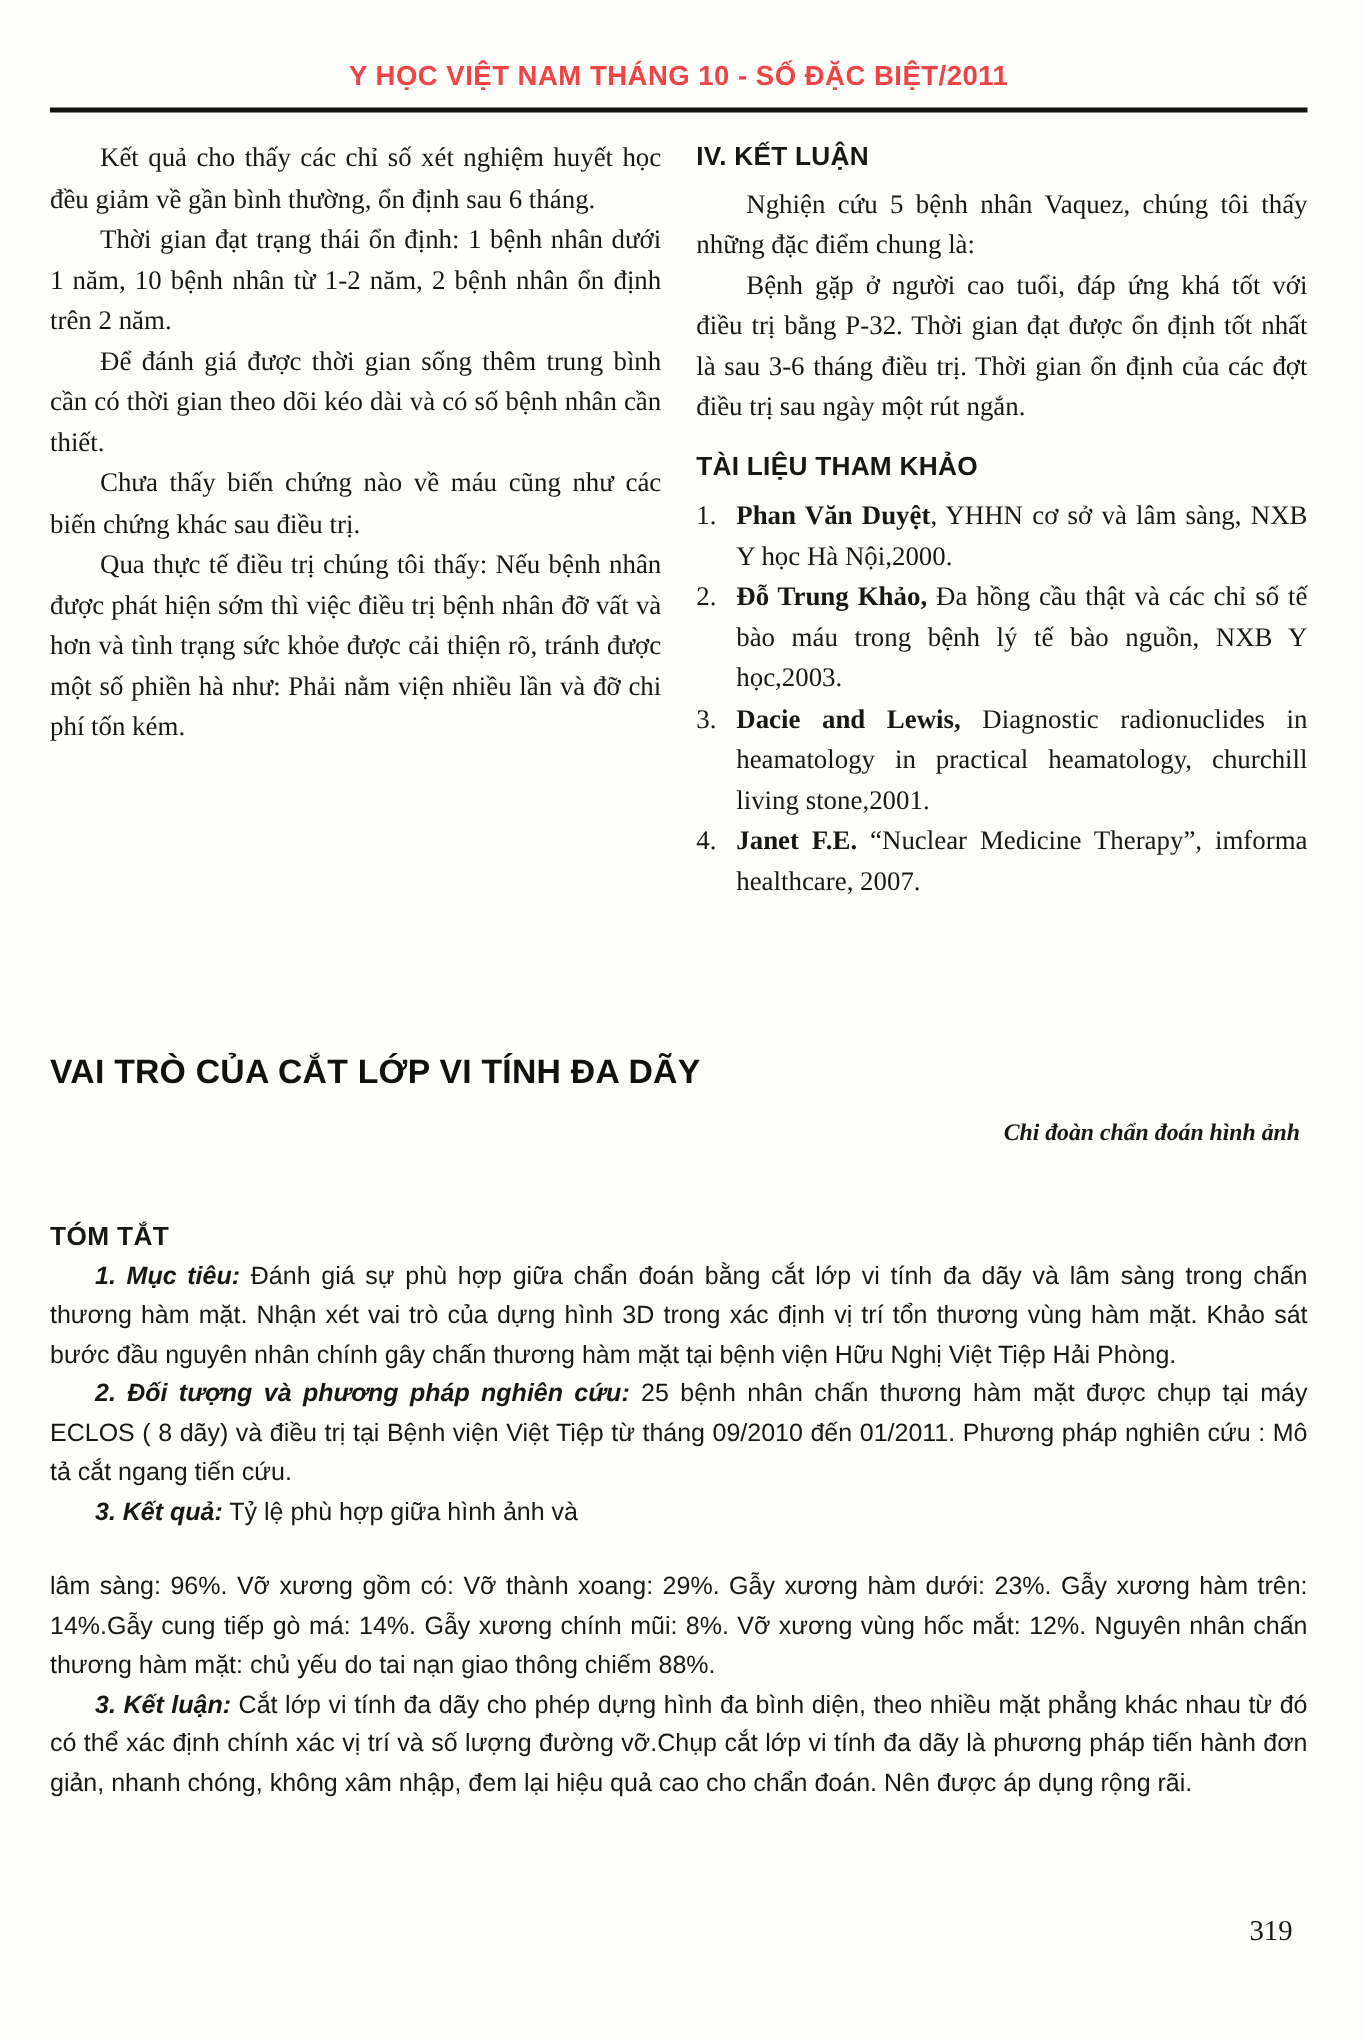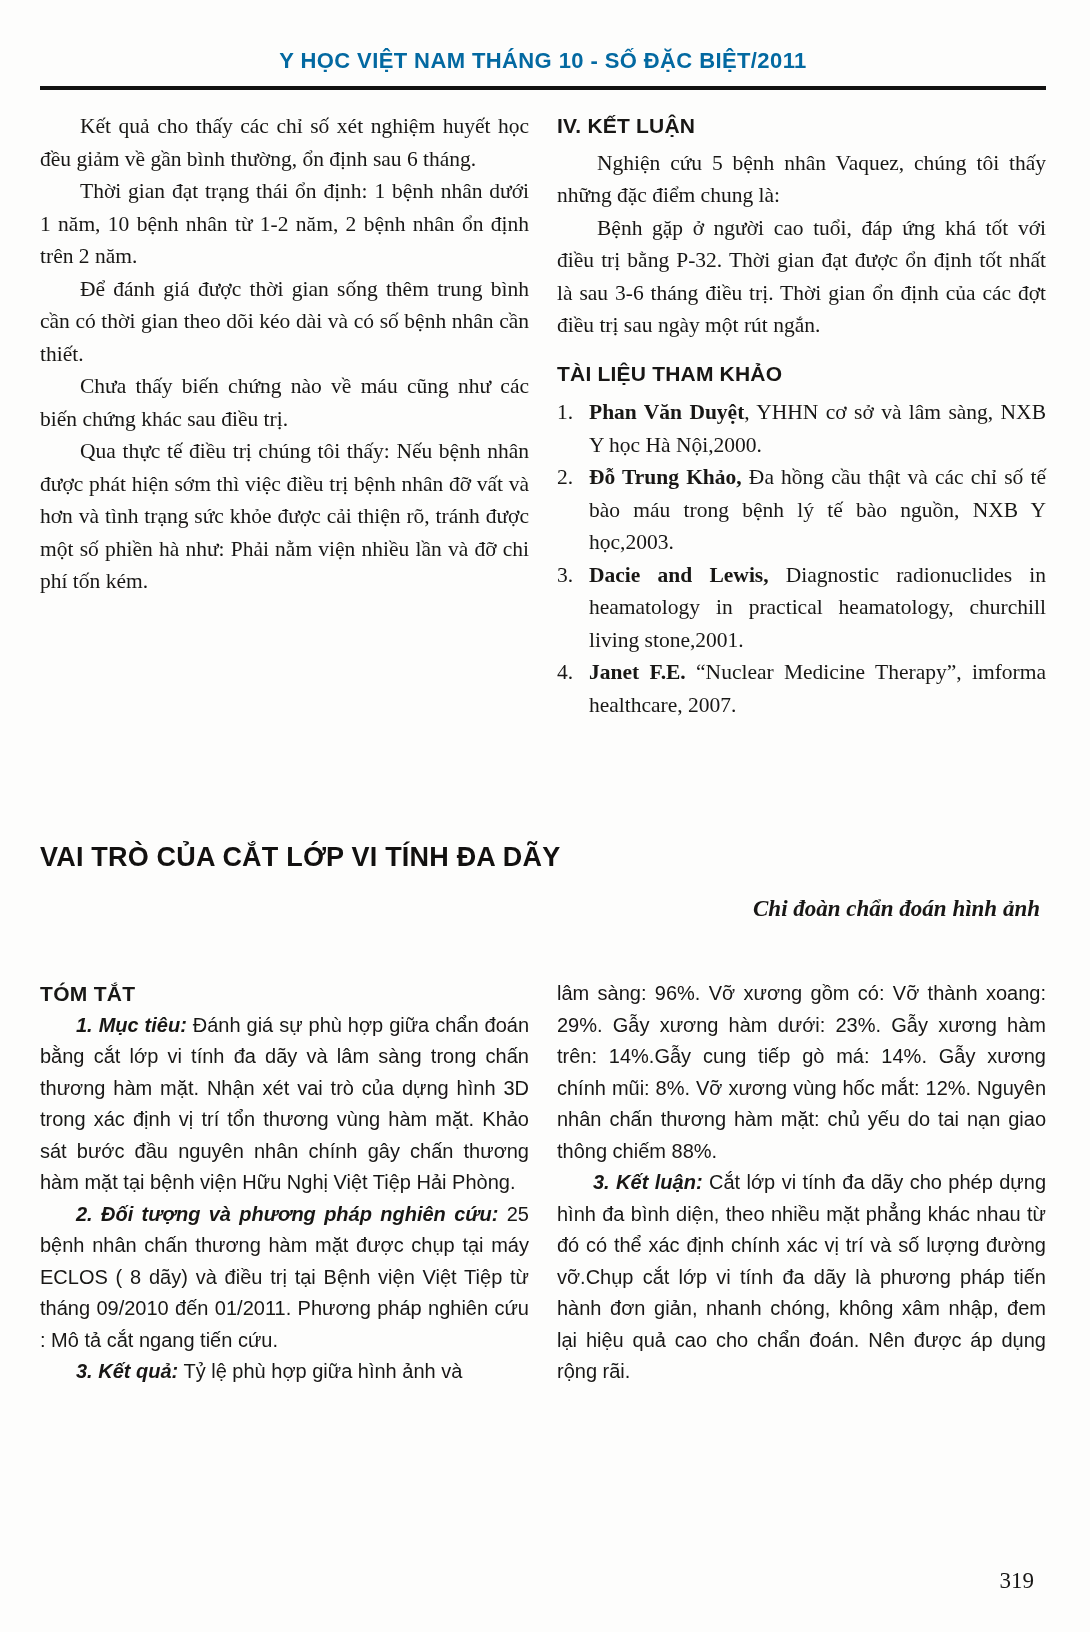--- a/index.html
+++ b/index.html
@@ -13,21 +13,21 @@
     overflow: hidden;
   }
   .page { padding: 48px 44px 0 40px; }
 
   .journal-header {
     font-family: "Liberation Sans", sans-serif;
     font-weight: 700;
     font-size: 22px;
     letter-spacing: 0.4px;
     text-align: center;
-    color: #0369a1;
+    color: #ef4444;
   }
   .header-rule {
     border: 0;
     border-top: 4px solid #131211;
     margin: 12px 0 20px 0;
   }
 
   .cols { display: flex; gap: 28px; }
   .col { flex: 1 1 0; min-width: 0; }
 
@@ -60,44 +60,44 @@
     line-height: 49px;
     letter-spacing: 0.2px;
     color: #121110;
   }
   .a2-author {
     margin-top: 14px;
     text-align: right;
     font-family: "Liberation Serif", serif;
     font-style: italic;
     font-weight: 700;
-    font-size: 23px;
+    font-size: 19px;
     padding-right: 6px;
   }
 
-  .abstract { margin-top: 56px; }
+  .abstract { margin-top: 56px; flex-direction: column; }
   .sans {
     font-family: "Liberation Sans", sans-serif;
     font-size: 20px;
     line-height: 31.5px;
   }
   .abstract-heading {
     font-family: "Liberation Sans", sans-serif;
     font-size: 21px;
     font-weight: 700;
     margin: 0;
     letter-spacing: 0.3px;
   }
   .apara { margin: 0; text-indent: 36px; text-align: justify; }
   .apara.noindent { text-indent: 0; }
   .lbl { font-weight: 700; font-style: italic; }
 
   .page-number {
     position: absolute;
-    top: 1568px;
+    top: 1532px;
     right: 56px;
     font-family: "Liberation Serif", serif;
     font-size: 23px;
     color: #181715;
   }
 </style>
 </head>
 <body>
 
 <div class="page">

